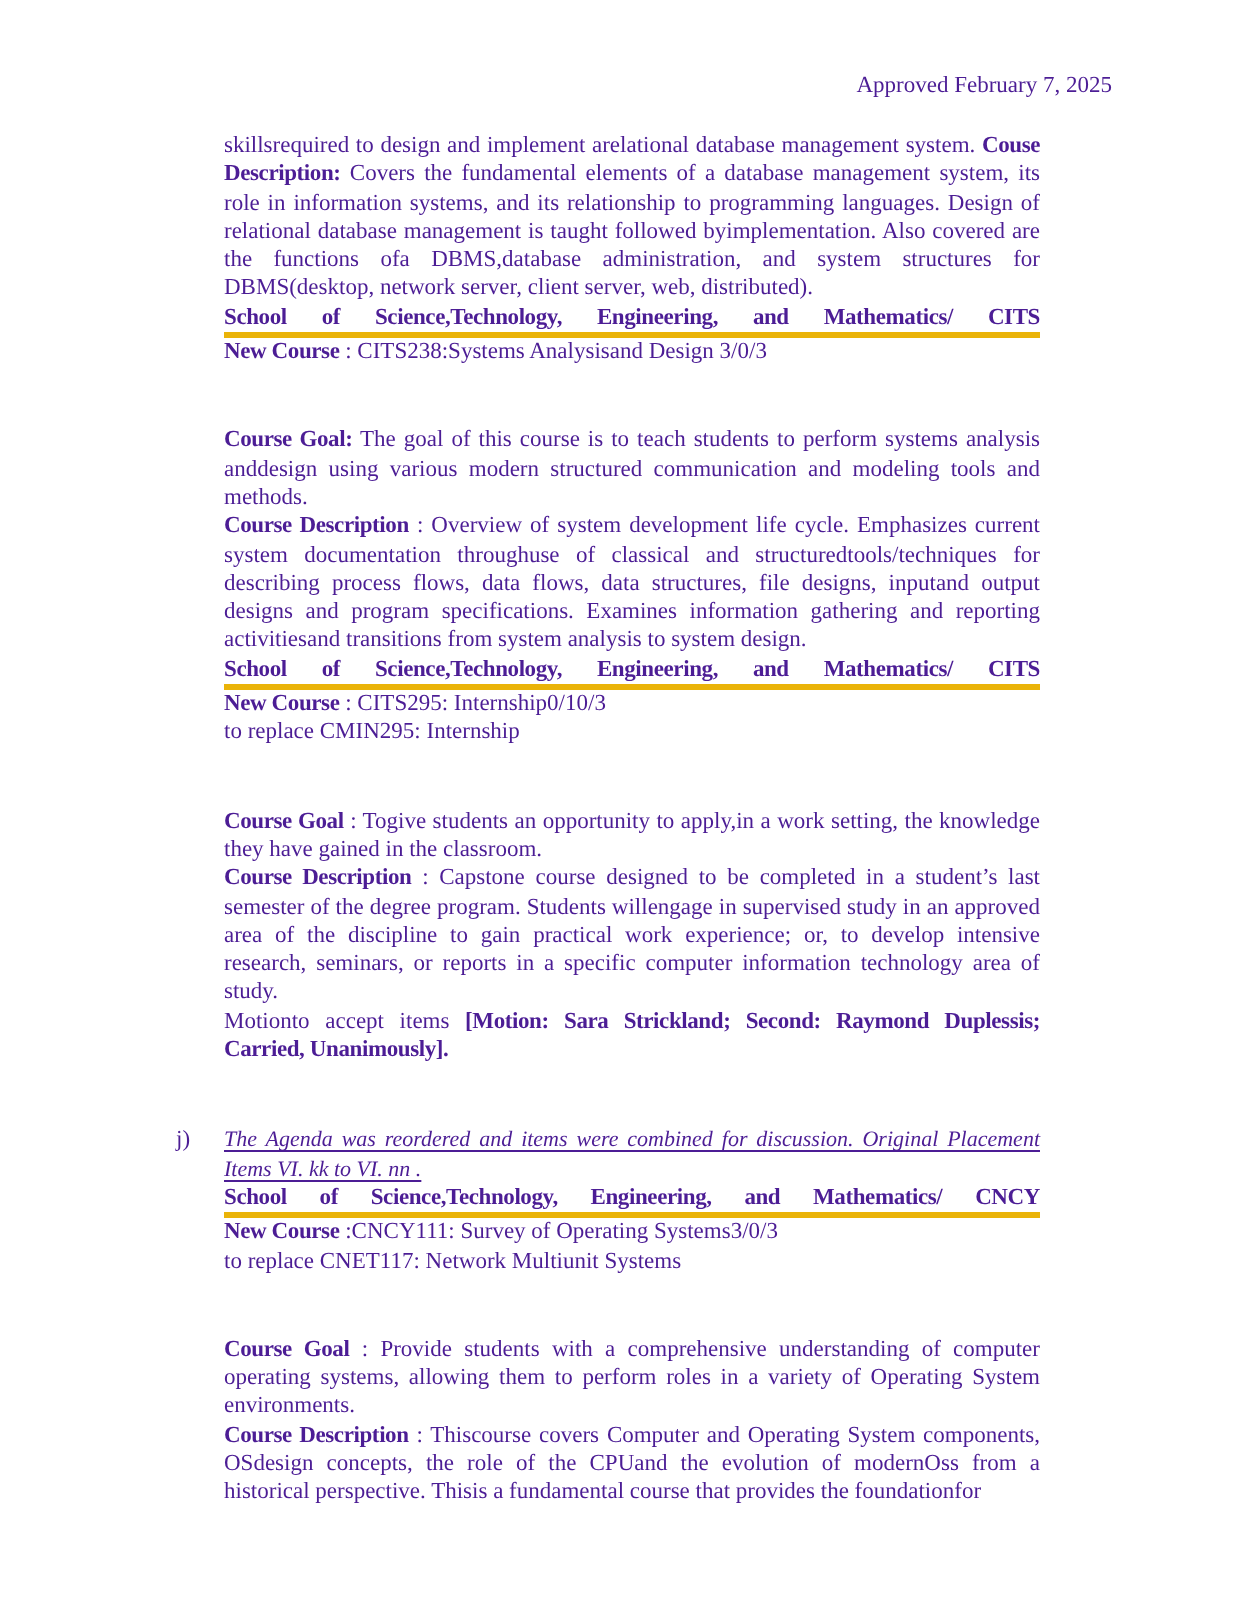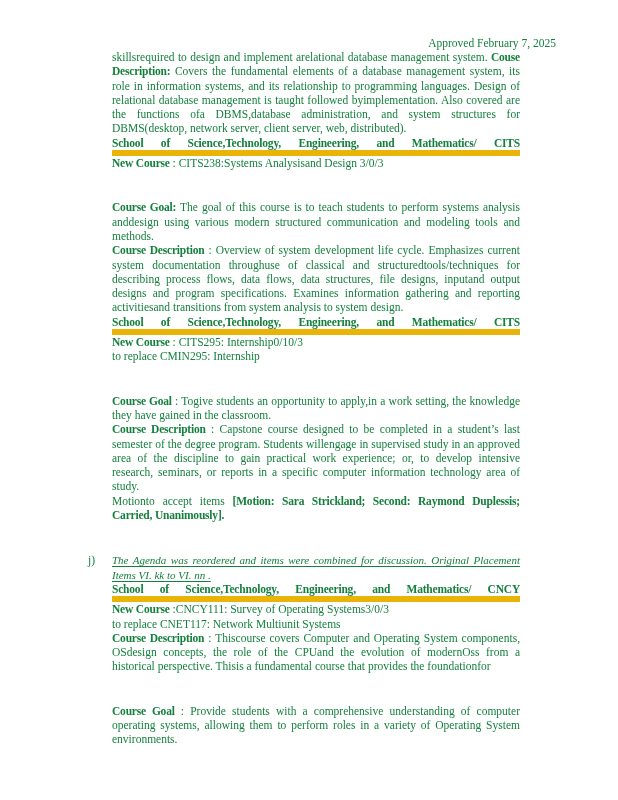--- a/index.html
+++ b/index.html
@@ -1,43 +1,43 @@
 <!DOCTYPE html>
 <html><head>
 <meta charset="utf-8">
 <style>
   html,body{margin:0;padding:0;background:#ffffff;}
   .page{
     position:relative;
     width:618px;height:800px;
     background:#ffffff;
     font-family:"Liberation Serif","DejaVu Serif",serif;
-    color:#15803d;
+    color:#4c1d95;
     overflow:hidden;
   }
   .approved{
     position:absolute;top:36px;right:62px;
     font-size:11.5px;line-height:14px;
   }
   .doc{
-    position:absolute;left:112px;top:50px;width:408px;
+    position:absolute;left:112px;top:66px;width:408px;
     font-size:11.5px;line-height:14.3px;
     text-align:justify;
   }
   .block{position:relative;}
   .gap{margin-top:30px;}
   .gap-lg{margin-top:31px;}
   .b{font-weight:bold;letter-spacing:-0.2px;text-align:center;}
   .line{text-align:left;}
   .school{
     font-weight:bold;
     letter-spacing:-0.2px;
     text-align:justify;
     text-align-last:justify;
-    border-bottom:6px solid #eab308;
+    border-bottom:3px solid #eab308;
   }
   .agenda .agenda-line{
     font-style:italic;
     font-size:11px;
   }
   .agenda .agenda-line.spread{
     text-align:justify;
     text-align-last:justify;
   }
   .agenda .agenda-line .u{text-decoration:underline;text-underline-offset:2px;}
@@ -64,16 +64,16 @@
       <div class="block para"><span class="b">Course Description</span><span> : Capstone course designed to be completed in a student’s last semester of the degree program. Students willengage in supervised study in an approved area of the discipline to gain practical work experience; or, to develop intensive research, seminars, or reports in a specific computer information technology area of study.</span></div>
       <div class="block para"><span>Motionto accept items </span><span class="b">[Motion: Sara Strickland; Second: Raymond Duplessis; Carried, Unanimously].</span></div>
       <div class="block agenda gap-lg">
         <span class="marker">j)</span>
         <div class="agenda-line spread"><span class="u">The Agenda was reordered and items were combined for discussion. Original Placement</span></div>
         <div class="agenda-line"><span class="u">Items VI. kk to VI. nn .</span></div>
       </div>
       <div class="block school">School of Science,Technology, Engineering, and Mathematics/ CNCY</div>
       <div class="block line"><span class="b">New Course</span><span> :CNCY111: Survey of Operating Systems3/0/3</span></div>
       <div class="block line"><span>to replace CNET117: Network Multiunit Systems</span></div>
+      <div class="block para gap"><span class="b">Course Goal</span><span> : Provide students with a comprehensive understanding of computer operating systems, allowing them to perform roles in a variety of Operating System environments.</span></div>
       <div class="block para"><span class="b">Course Description</span><span> : Thiscourse covers Computer and Operating System components, OSdesign concepts, the role of the CPUand the evolution of modernOss from a historical perspective. Thisis a fundamental course that provides the foundationfor</span></div>
-      <div class="block para gap"><span class="b">Course Goal</span><span> : Provide students with a comprehensive understanding of computer operating systems, allowing them to perform roles in a variety of Operating System environments.</span></div>
     </div>
 </div>
 
 </body></html>

